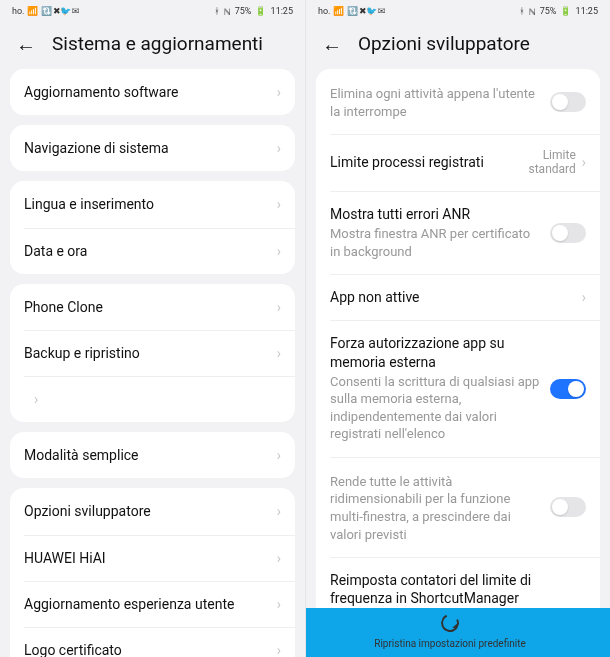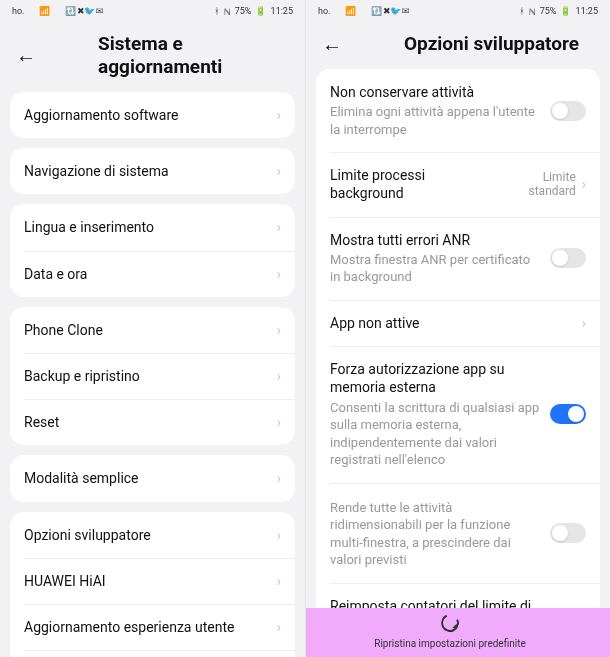--- a/index.html
+++ b/index.html
@@ -24,37 +24,36 @@
     height: 22px;
     display: flex;
     justify-content: flex-end;
     align-items: center;
     padding: 0 12px;
     font-size: 10px;
     color: #333;
     gap: 4px;
     background: #f2f2f4;
   }
-  .status-left { margin-right: auto; display:flex; gap:15px; align-items:center;}
+  .status-left { margin-right: auto; display:flex; gap:3px; align-items:center;}
   .header {
     display: flex;
     align-items: center;
     padding: 10px 16px 14px 16px;
     gap: 16px;
   }
   .back-arrow {
     font-size: 20px;
     color: #111;
     line-height: 1;
   }
   .header-title {
     font-size: 19px;
-    font-weight: 700;
+    font-weight: 400;
     color: #111;
-    margin-left: 46px;
   }
   .content {
     flex: 1;
     overflow-y: auto;
     padding: 0 10px 24px 10px;
   }
   .content::-webkit-scrollbar { width: 0; }
   .group {
     background: #fff;
     border-radius: 14px;
@@ -126,21 +125,21 @@
     border-radius: 50%;
     background: #fff;
     top: 2px;
     box-shadow: 0 1px 2px rgba(0,0,0,0.15);
   }
   .toggle.off::after { left: 2px; }
   .toggle.on::after { right: 2px; }
   .footer {
     padding: 6px 16px 8px 0;
     text-align: center;
-    background: #f0abfc;
+    background: #0ea5e9;
   }
   .footer-icon {
     display: inline-block;
     width: 18px;
     height: 18px;
     border: 2px solid #333;
     border-radius: 50%;
     border-top-color: transparent;
     transform: rotate(20deg);
     position: relative;
@@ -233,23 +232,20 @@
         </div>
         <div class="row">
           <div class="row-main">
             <div class="row-title">Backup e ripristino</div>
           </div>
           <div class="row-trail">
             <span class="chevron">›</span>
           </div>
         </div>
         <div class="row">
-          <div class="row-main">
-            <div class="row-title">Reset</div>
-          </div>
           <div class="row-trail">
             <span class="chevron">›</span>
           </div>
         </div>
       </div>
       <div class="group">
         <div class="row">
           <div class="row-main">
             <div class="row-title">Modalità semplice</div>
           </div>
@@ -309,30 +305,29 @@
     <span class="sig">11:25</span>
   </div>
   <div class="header">
     <span class="back-arrow">←</span>
     <span class="header-title">Opzioni sviluppatore</span>
   </div>
   <div class="content" id="right-content">
       <div class="group">
         <div class="row">
           <div class="row-main">
-            <div class="row-title">Non conservare attività</div>
             <div class="row-sub">Elimina ogni attività appena l'utente la interrompe</div>
           </div>
           <div class="row-trail">
             <span class="toggle off"></span>
           </div>
         </div>
         <div class="row">
           <div class="row-main">
-            <div class="row-title">Limite processi background</div>
+            <div class="row-title">Limite processi registrati</div>
           </div>
           <div class="row-trail">
             <span class="trail-text">Limite<br>standard</span>
             <span class="chevron">›</span>
           </div>
         </div>
         <div class="row">
           <div class="row-main">
             <div class="row-title">Mostra tutti errori ANR</div>
             <div class="row-sub">Mostra finestra ANR per certificato in background</div>

